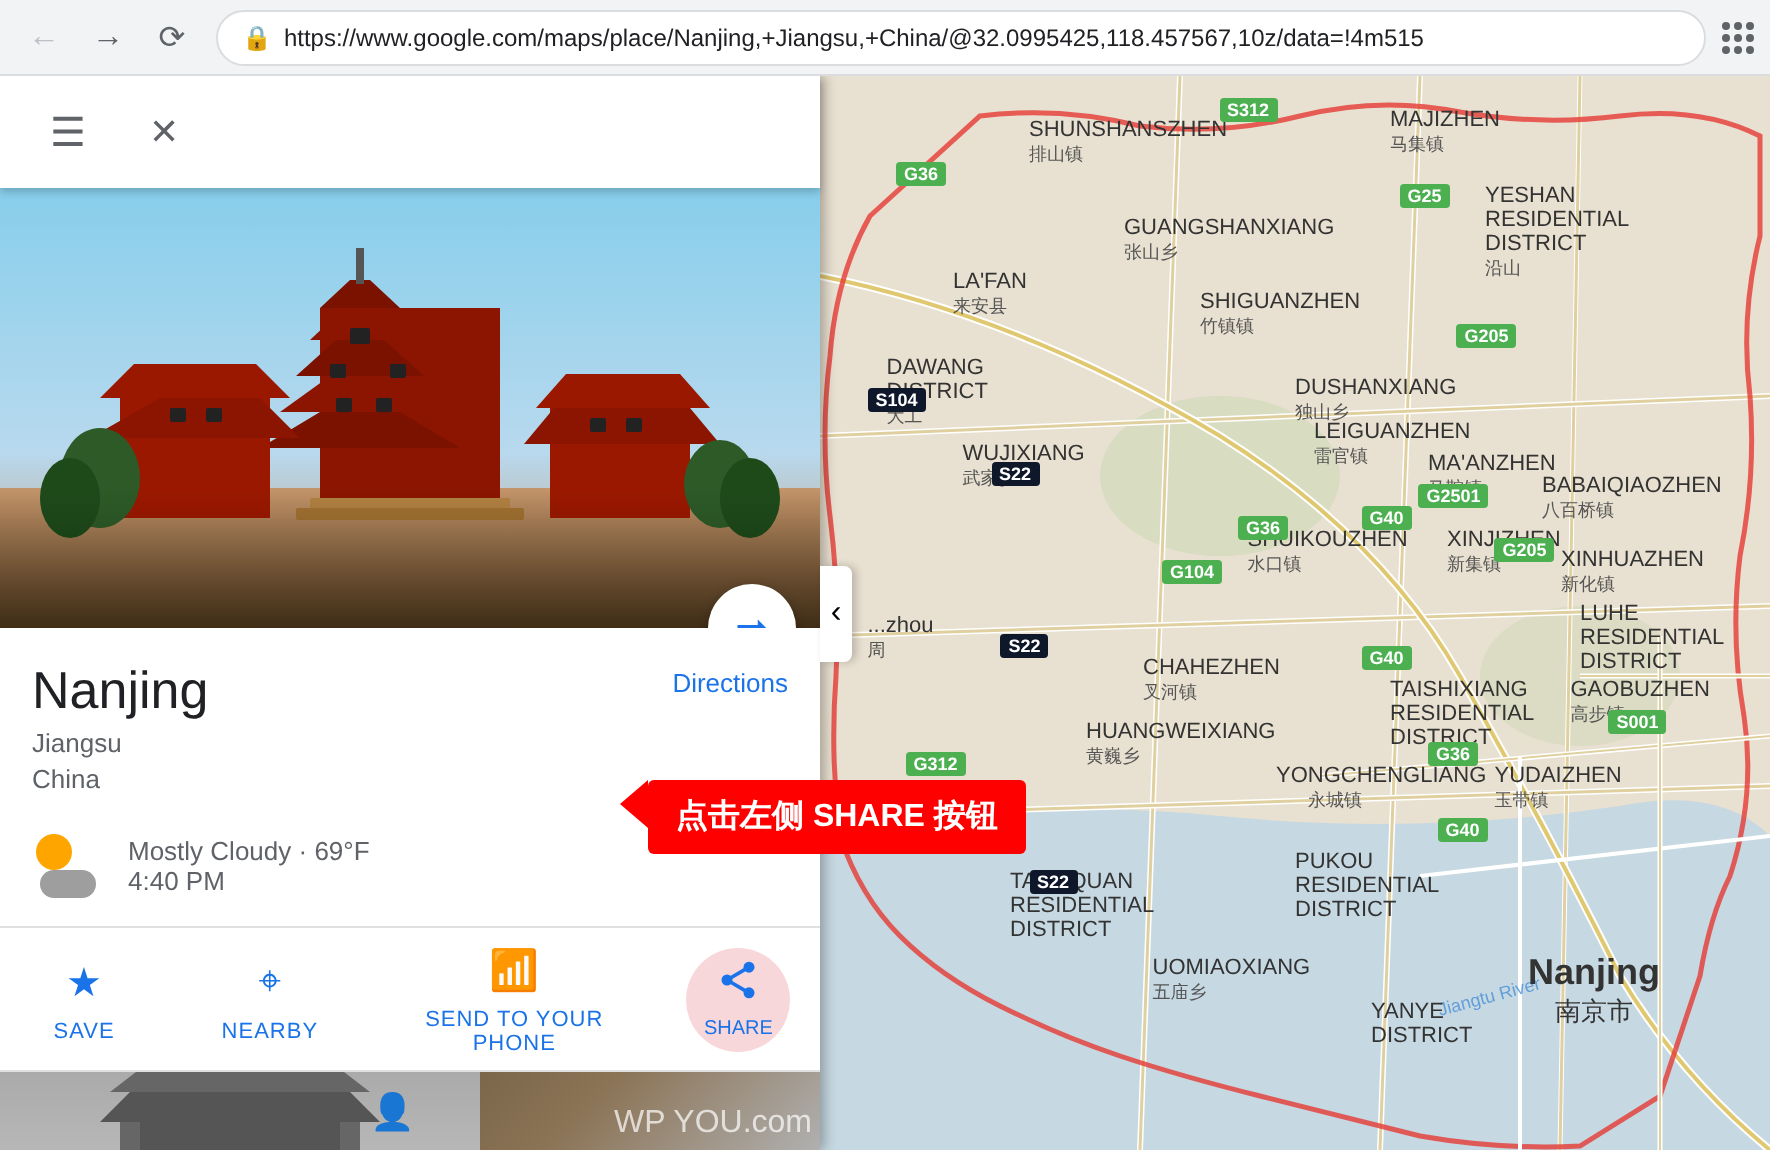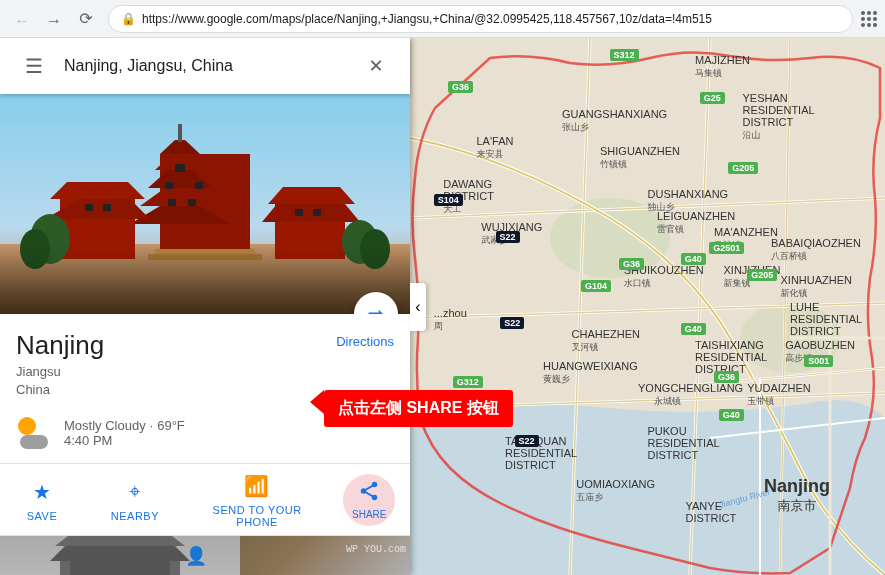--- a/index.html
+++ b/index.html
@@ -270,25 +270,24 @@
     }
     .street-view-icon-overlay {
       position: absolute;
       bottom: 8px;
       left: 185px;
       color: white;
       font-size: 18px;
     }
     .wp-you-watermark {
       position: absolute;
-      bottom: 20px;
+      bottom: 4px;
       right: 4px;
-      font-size: 10px;
+      font-size: 16px;
       color: rgba(255,255,255,0.7);
-      font-family: Liberation Mono, monospace;
     }
 
     
     .sidebar-expand {
       position: absolute;
       right: -16px;
       top: 50%;
       transform: translateY(-50%);
       width: 16px; height: 48px;
       background: white;
@@ -386,21 +385,20 @@
 </div>
 
 <div class="main-layout">
 
   <div class="sidebar">
 
     <div class="search-bar">
       <button class="hamburger-btn">
         <span class="hamburger-icon">☰</span>
       </button>
-      <div class="search-input-area">Nanjing, Jiangsu, China</div>
       <button class="search-input-clear">
         <span>✕</span>
       </button>
     </div>
 
     <div class="photo-area">
       <div class="photo-bg">
 
         <svg width="410" height="220" style="position:absolute;top:0;left:0;">
 
@@ -606,20 +604,21 @@
       <line x1="300" y1="400" x2="475" y2="380" stroke="#fff" stroke-width="2"></line>
       <line x1="380" y1="300" x2="475" y2="300" stroke="#fff" stroke-width="2.5"></line>
       <line x1="380" y1="300" x2="475" y2="300" stroke="#e0d0a0" stroke-width="1"></line>
       <line x1="350" y1="340" x2="350" y2="537" stroke="#fff" stroke-width="2"></line>
       <line x1="420" y1="280" x2="420" y2="537" stroke="#fff" stroke-width="2.5"></line>
       <line x1="420" y1="280" x2="420" y2="537" stroke="#e0d0a0" stroke-width="1"></line>
 
       <text x="310" y="470" fill="#4a90d9" font-size="9" transform="rotate(-15,310,470)" opacity="0.8">Jiangtu River</text>
     </svg>
 
+    <div class="map-label district" style="top:4%;left:22%;">SHUNSHANSZHEN<br><span style="font-size:9px;color:#555;">排山镇</span></div>
     <div class="map-label district" style="top:13%;left:32%;">GUANGSHANXIANG<br><span style="font-size:9px;color:#555;">张山乡</span></div>
     <div class="map-label district" style="top:3%;left:60%;">MAJIZHEN<br><span style="font-size:9px;color:#555;">马集镇</span></div>
     <div class="map-label district" style="top:10%;left:70%;">YESHAN<br>RESIDENTIAL<br>DISTRICT<br><span style="font-size:9px;color:#555;">沿山</span></div>
     <div class="map-label district" style="top:20%;left:40%;">SHIGUANZHEN<br><span style="font-size:9px;color:#555;">竹镇镇</span></div>
     <div class="map-label district" style="top:28%;left:50%;">DUSHANXIANG<br><span style="font-size:9px;color:#555;">独山乡</span></div>
     <div class="map-label district" style="top:34%;left:15%;">WUJIXIANG<br><span style="font-size:9px;color:#555;">武家乡</span></div>
     <div class="map-label district" style="top:32%;left:52%;">LEIGUANZHEN<br><span style="font-size:9px;color:#555;">雷官镇</span></div>
     <div class="map-label district" style="top:18%;left:14%;">LA'FAN<br><span style="font-size:9px;color:#555;margin-top:25px;">来安县</span></div>
     <div class="map-label district" style="top:42%;left:45%;">SHUIKOUZHEN<br><span style="font-size:9px;color:#555;">水口镇</span></div>
     <div class="map-label district" style="top:26%;left:7%;">DAWANG<br>DISTRICT<br><span style="font-size:9px;color:#555;">大工</span></div>

